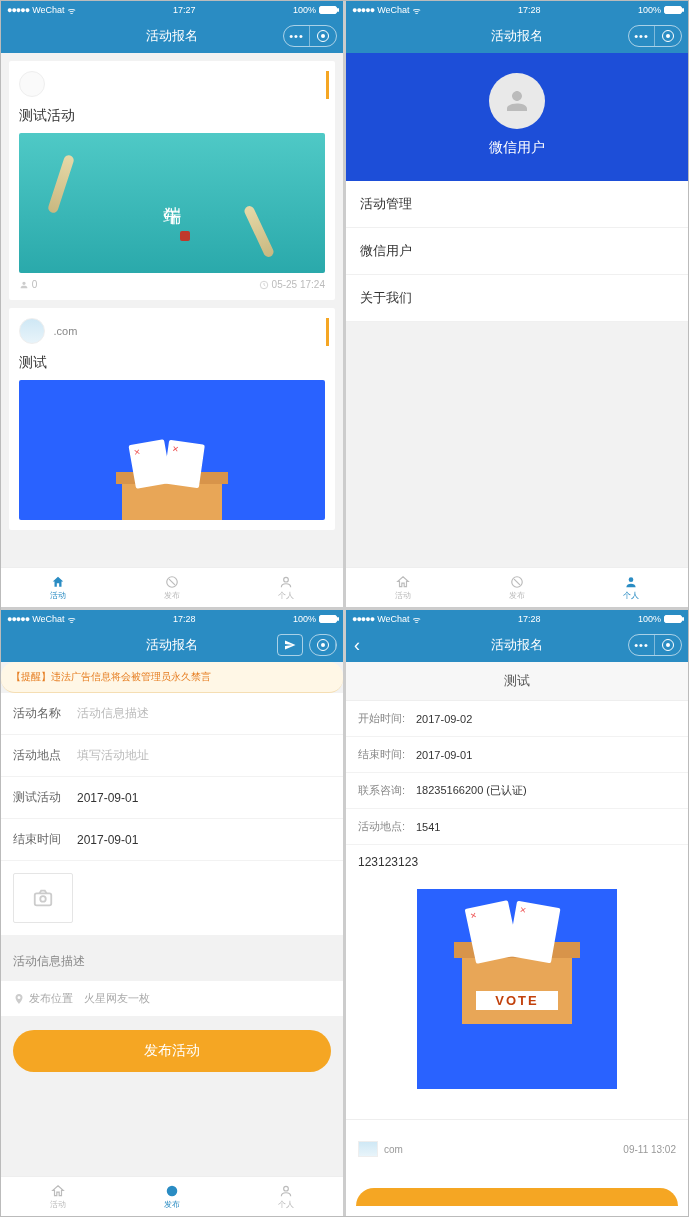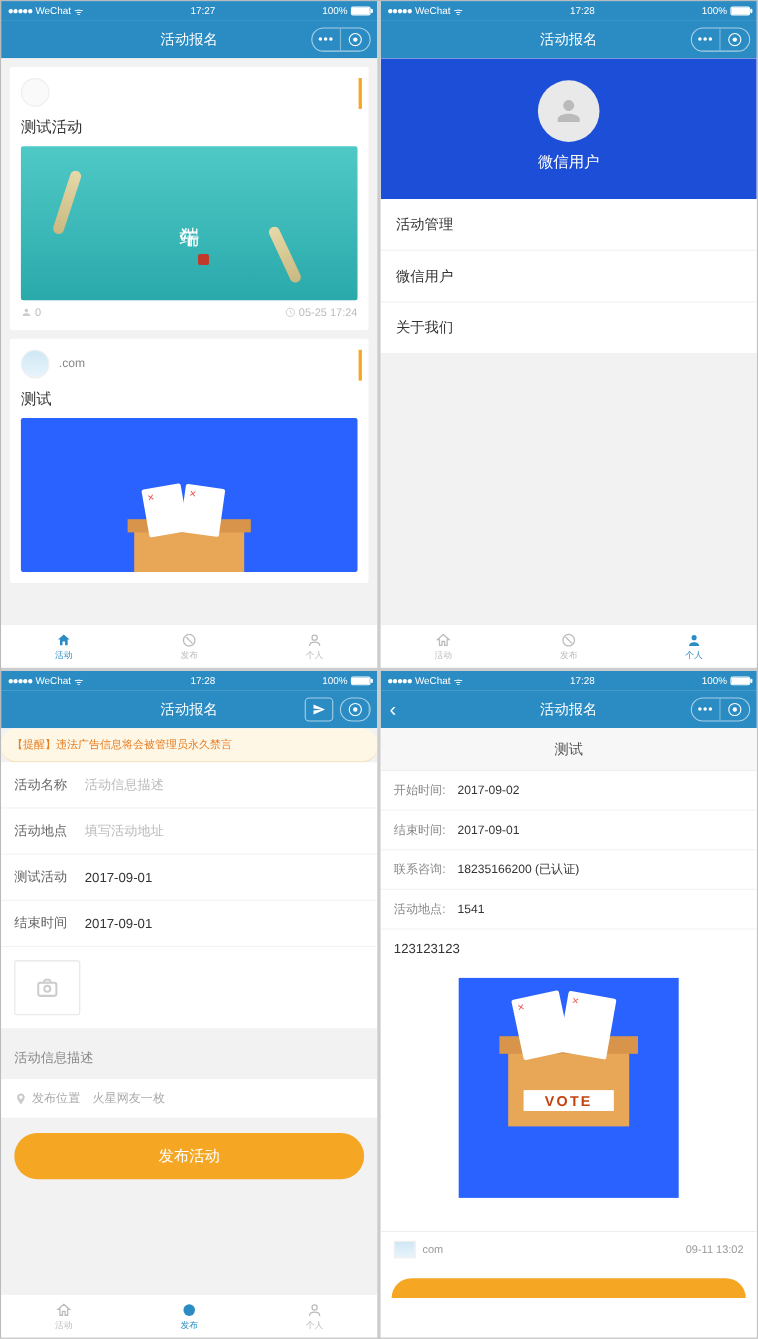--- a/index.html
+++ b/index.html
@@ -89,21 +89,21 @@
 .info .row .lbl { width: 58px; color: #888; }
 .content { padding: 10px 12px; font-size: 12px; color: #333; }
 .detail-img { display: flex; justify-content: center; padding: 10px 0 30px; }
 .vote-big { width: 200px; height: 200px; background: #2962ff; display: flex; align-items: center; justify-content: center; position: relative; }
 .vote-big .vb { width: 110px; height: 70px; background: #e8a657; position: relative; }
 .vote-big .vb::before { content: ''; position: absolute; top: -12px; left: -8px; right: -8px; height: 16px; background: #d8944a; }
 .vote-big .vb .label { position:absolute; bottom:14px; left:0; right:0; text-align:center; background:#fff; color:#c2410c; font-weight:bold; font-size:13px; padding:2px 0; margin:0 14px; letter-spacing:2px; }
 .vote-big .paper { width: 44px; height: 56px; top: -50px; }
 .vote-big .paper.p1 { left: 8px; transform: rotate(-12deg); }
 .vote-big .paper.p2 { left: 50px; transform: rotate(10deg); }
-.author { display: flex; align-items: center; justify-content: space-between; padding: 8px 12px; font-size: 10px; color: #999; border-top: 1px solid #eee; background:#fff; }
+.author { display: flex; align-items: center; justify-content: space-between; padding: 21px 12px; font-size: 10px; color: #999; border-top: 1px solid #eee; background:#fff; }
 .author .l { display: flex; align-items: center; gap: 6px; }
 .author .av2 { width: 20px; height: 16px; background: linear-gradient(180deg,#cfe8f5,#e8f4fa); border:1px solid #eee; }
 .orange-strip { height: 18px; background: #f5a623; border-radius: 18px 18px 0 0; margin: 10px 10px 0; }
 </style>
 </head>
 <body>
 
 <div class="grid">
 
 <div class="screen">

